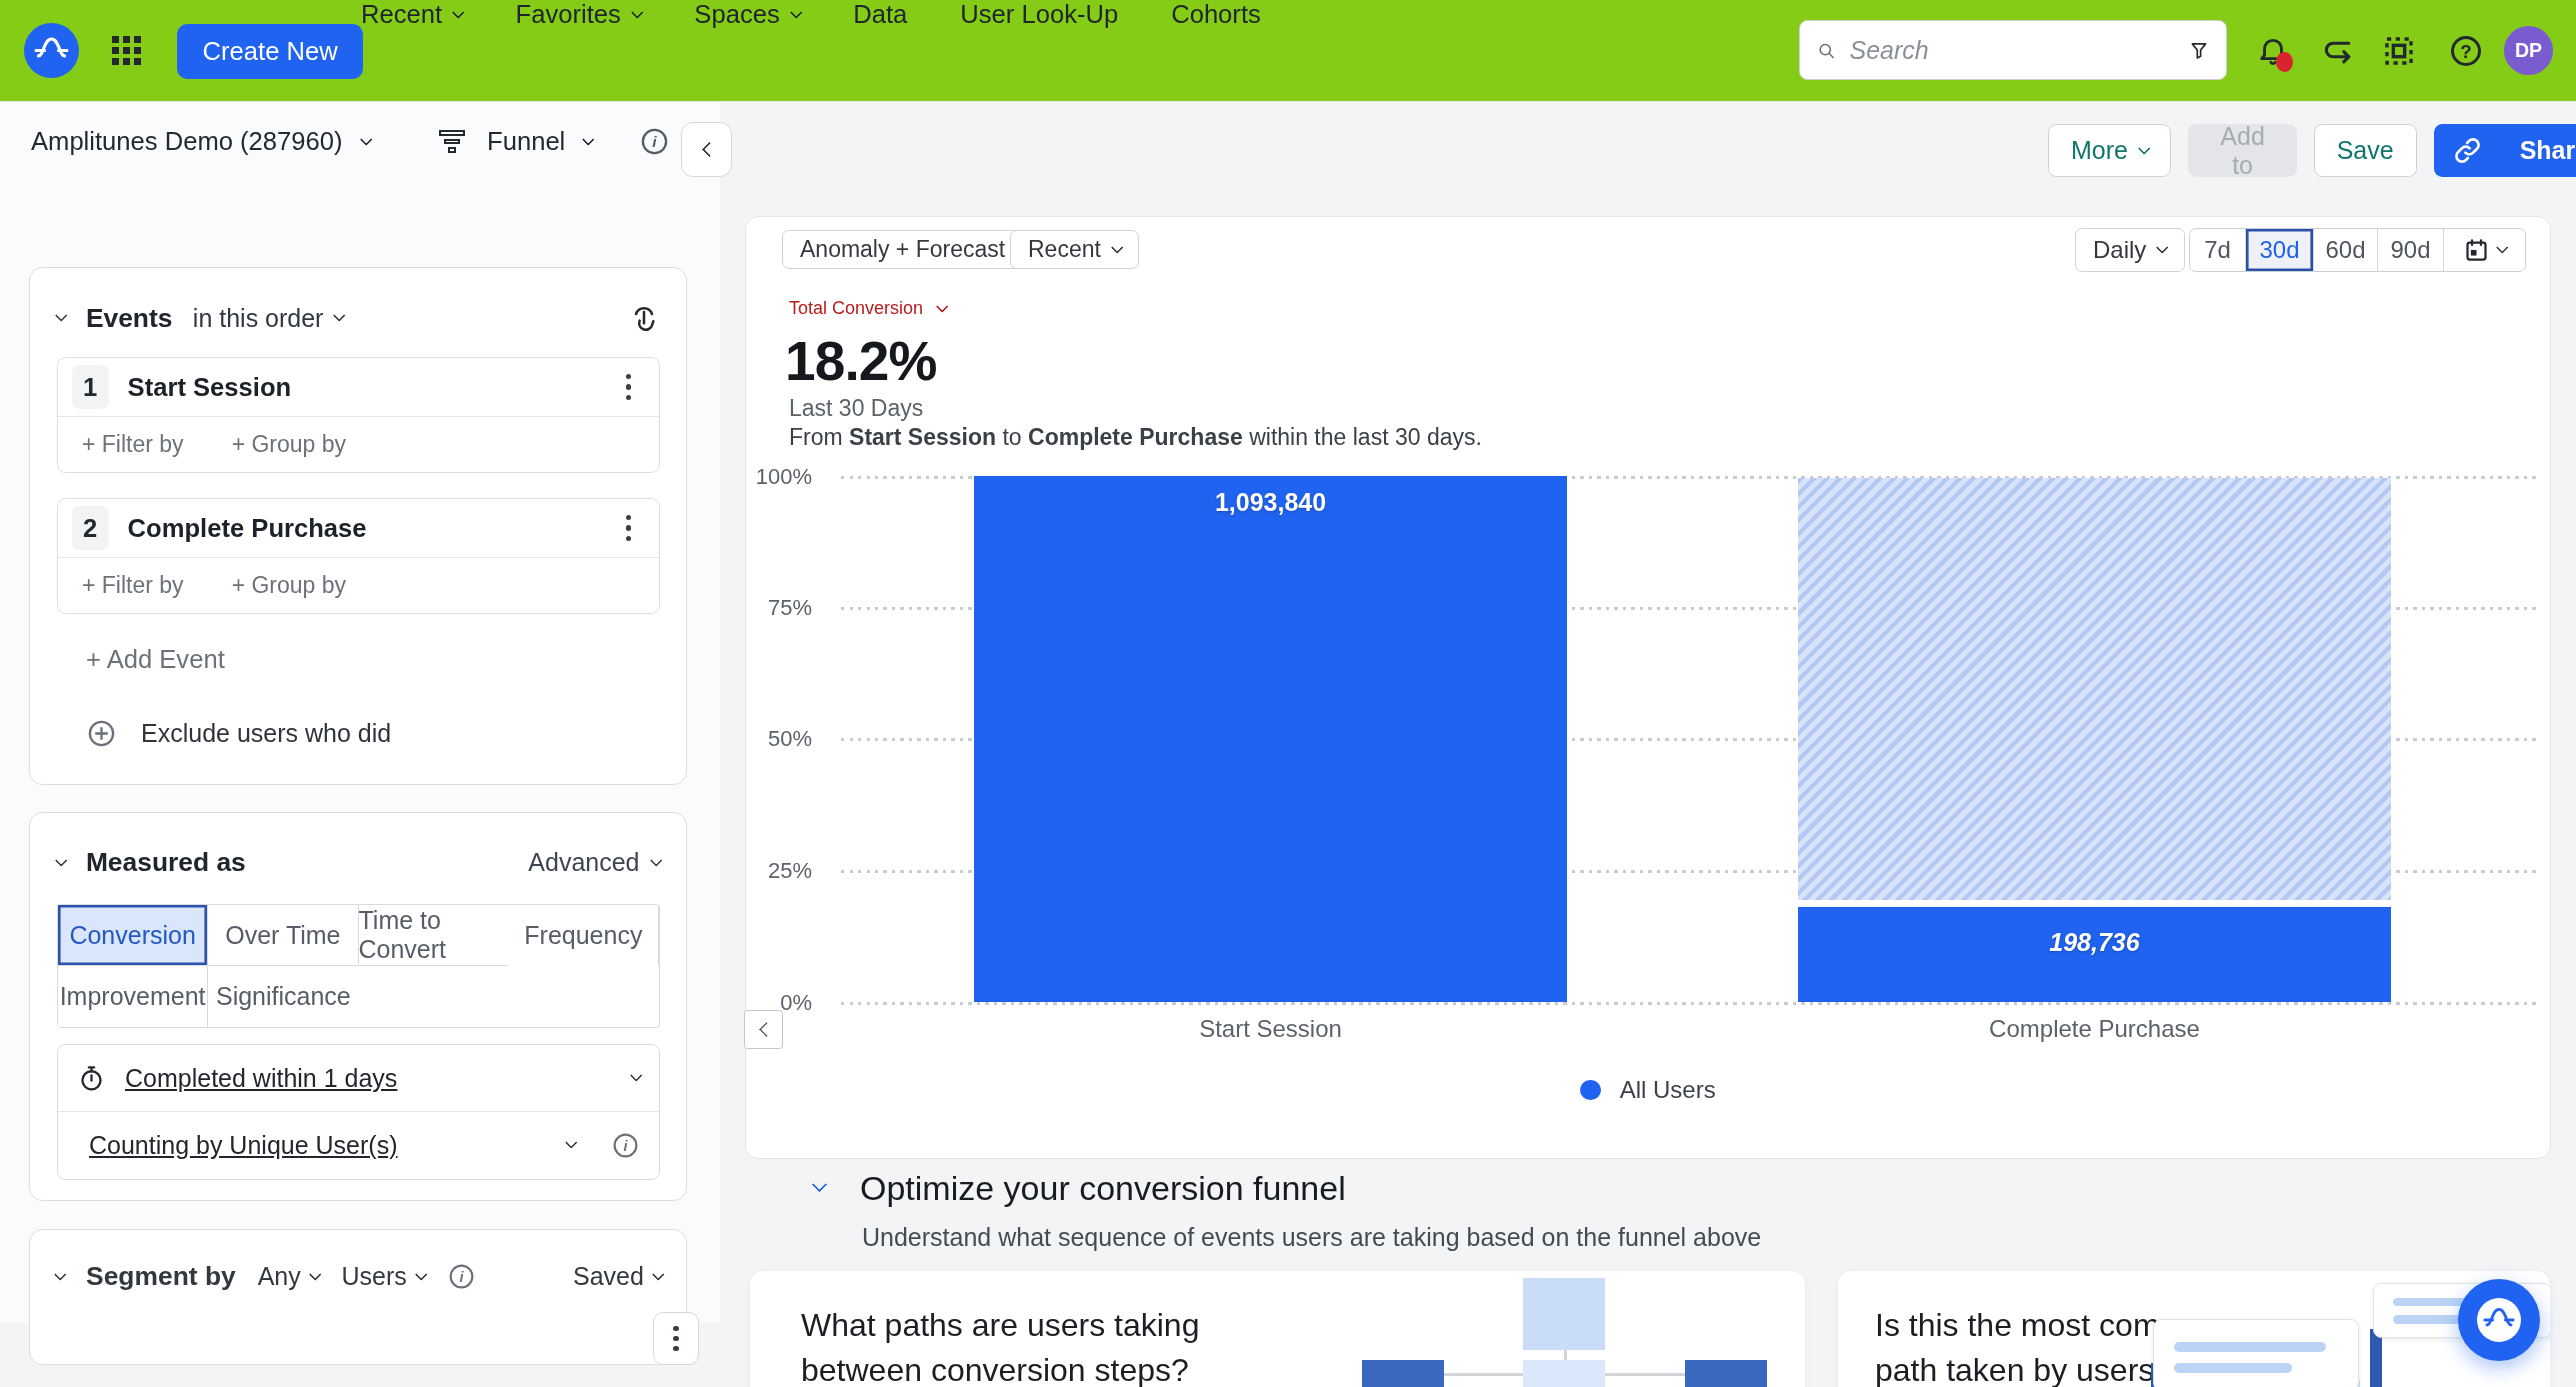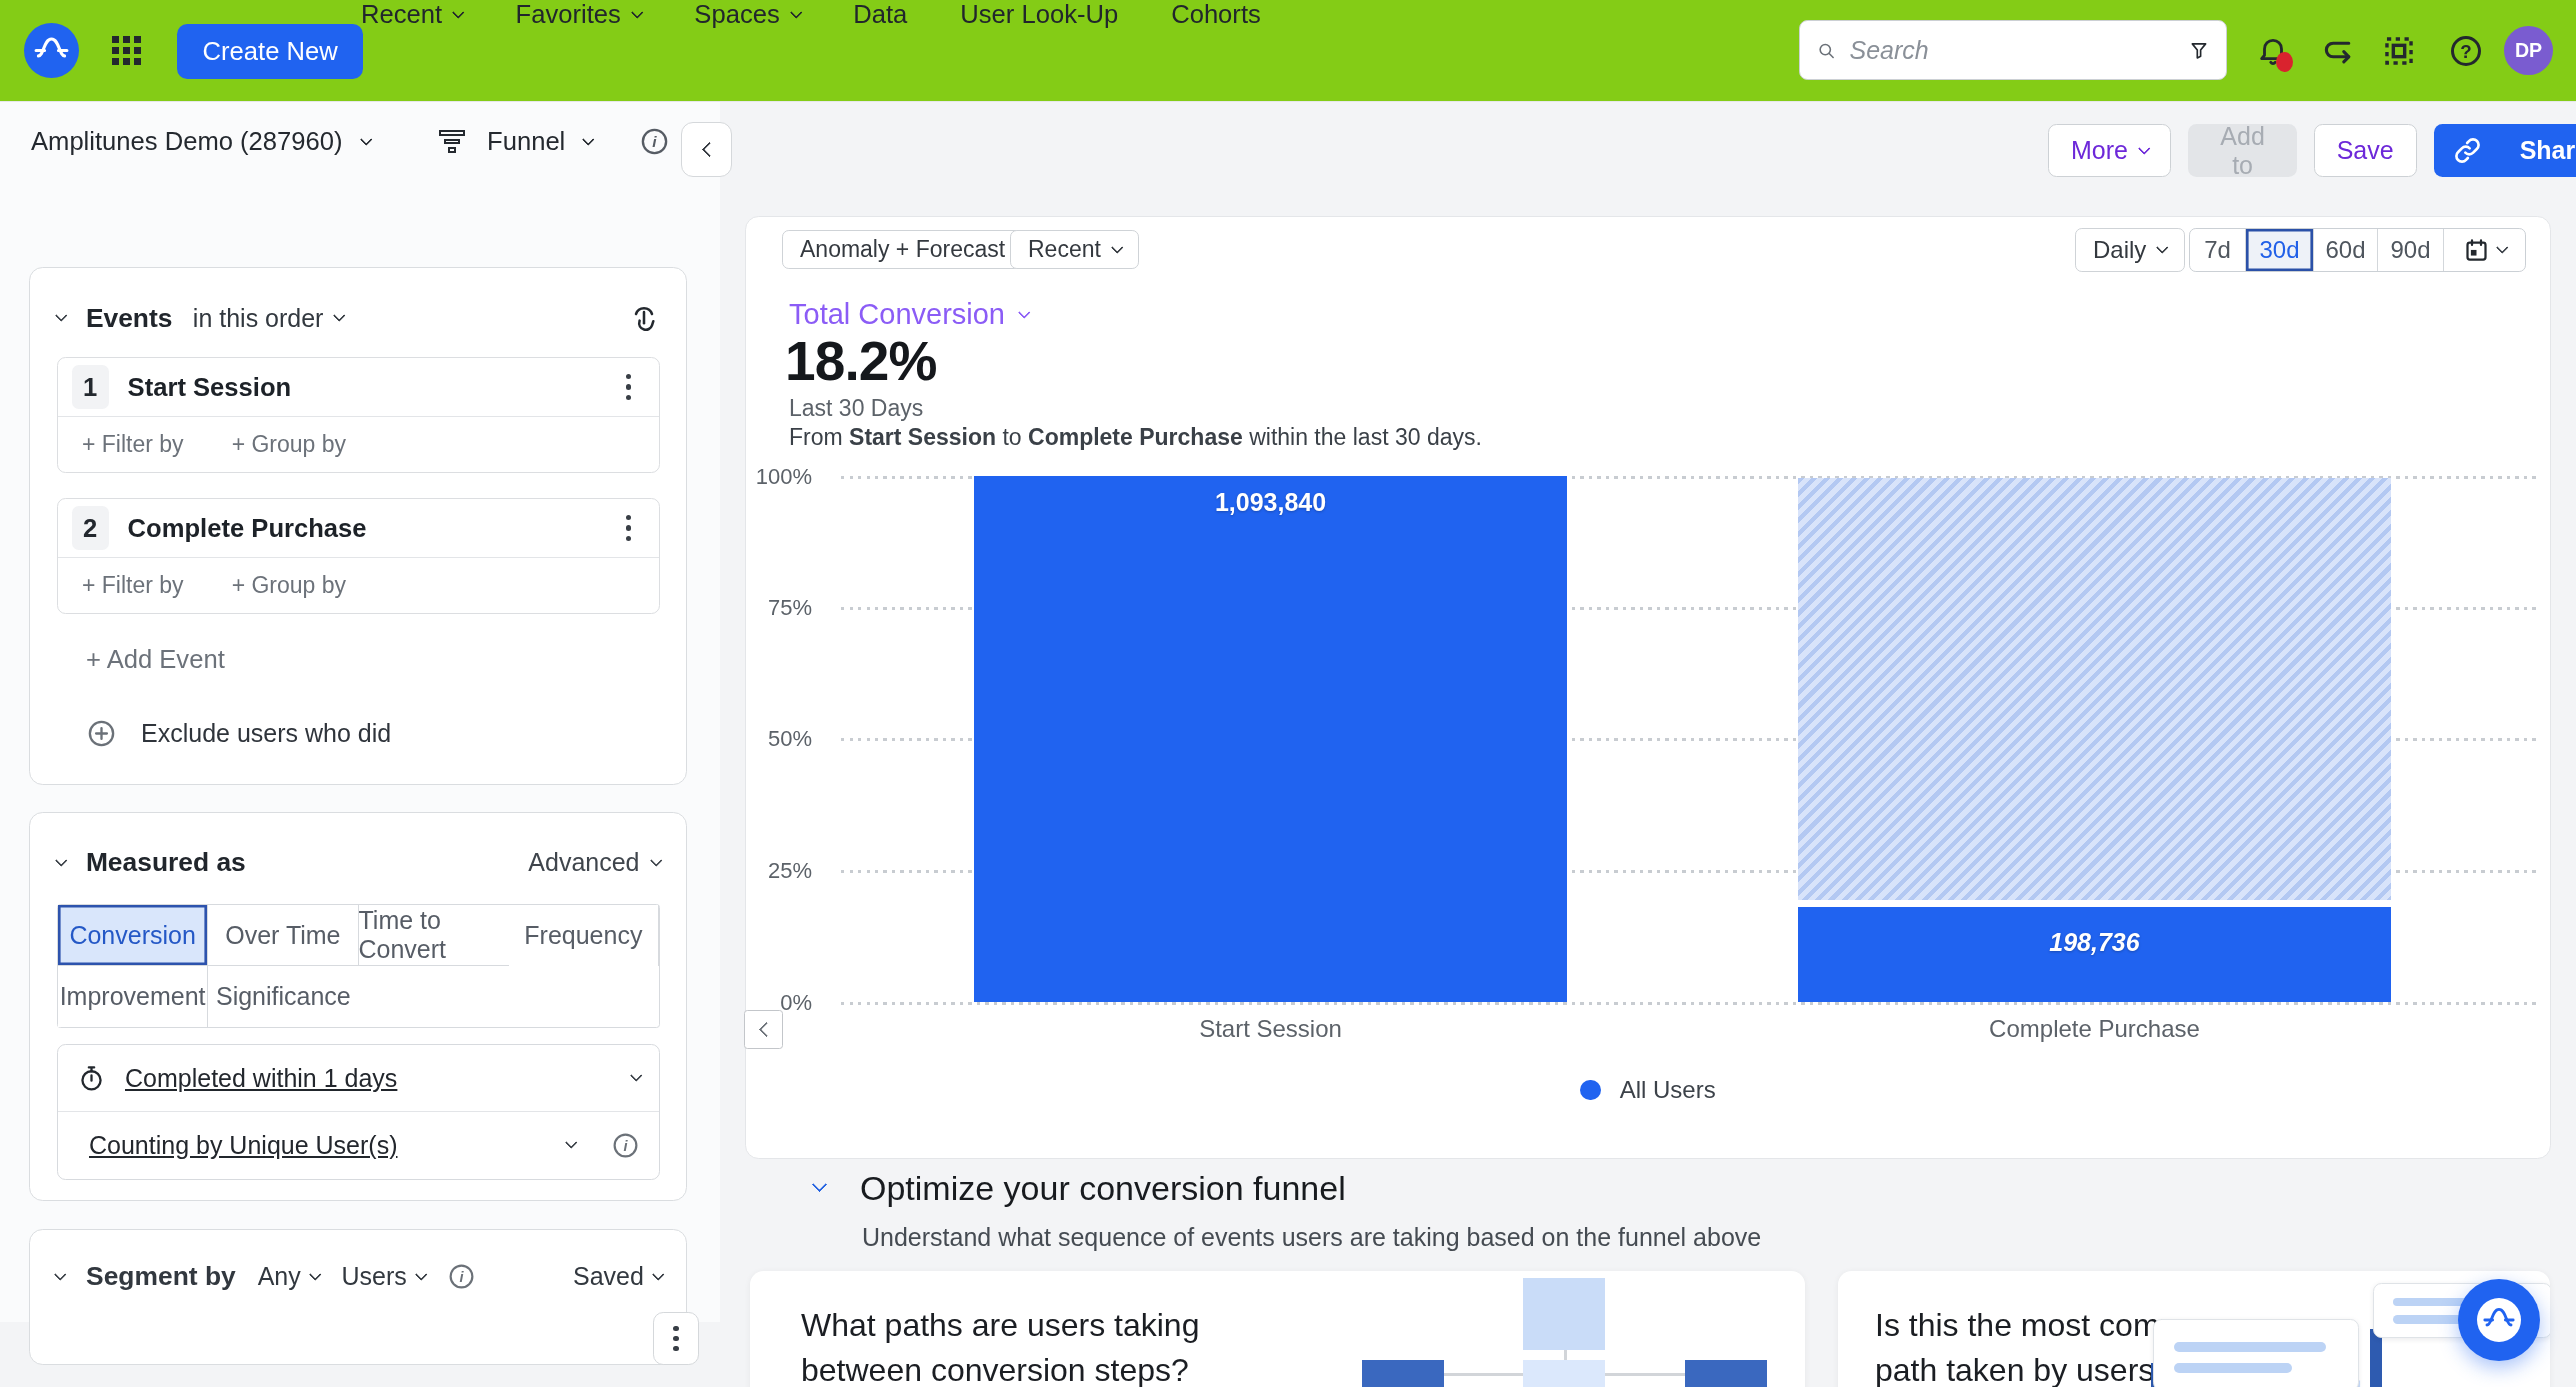--- a/index.html
+++ b/index.html
@@ -36,21 +36,21 @@
   #sidebar { position:absolute; left:0; top:102px; width:720px; height:1220px; background:#fafbfc; z-index:5; }
   .proj-row { position:absolute; left:31px; top:24px; display:flex; align-items:center; gap:19px; font-size:25.6px; color:#24292f; }
   .collapse-btn { position:absolute; left:681px; top:20.4px; width:51px; height:55px; background:#fff;
     border:1.7px solid #d5d8db; border-radius:12px; display:flex; align-items:center; justify-content:center; z-index:8; cursor:pointer; }
   .chev-left { transform:rotate(135deg); margin:0 0 0 5.1px; }
   .funnel-bars { display:inline-flex; flex-direction:column; align-items:center; gap:3.4px; margin-right:3.4px; }
   .funnel-bars i { display:block; height:5.1px; background:transparent; border:2.2px solid #24292f; }
 
   .actions { position:absolute; left:2048px; top:124px; display:flex; gap:17px; z-index:6; }
   .wbtn { height:53px; background:#fff; border:1.7px solid #cdd1d5; border-radius:8.5px; padding:0 22px;
-    font-size:25px; color:#6d28d9; display:flex; align-items:center; gap:12px; cursor:pointer; }
+    font-size:25px; color:#0f766e; display:flex; align-items:center; gap:12px; cursor:pointer; }
   .dbtn { height:53px; background:#e3e5e8; border:none; border-radius:8.5px; padding:0 22px;
     font-size:25px; color:#a7acb3; display:flex; align-items:center; }
   .split-btn { height:53px; background:#2063f0; border-radius:8.5px; display:flex; align-items:stretch; overflow:hidden; cursor:pointer; }
   .split-btn .seg { display:flex; align-items:center; padding:0 19px; }
   .split-btn .divider { width:1.7px; background:rgba(255,255,255,.4); }
   .split-btn .lbl { color:#fff; font-size:25px; font-weight:600; }
 
   
   .card { position:absolute; left:29px; width:658px; background:#fff; border:1.7px solid #dadde0; border-radius:13.6px; }
   .card-head { display:flex; align-items:center; font-size:26.4px; }
@@ -90,21 +90,21 @@
     border:1.7px solid #e4e6e9; border-radius:13.6px; z-index:4; }
   .pill { position:absolute; height:39px; background:#fff; border:1.7px solid #cfd3d7; border-radius:6.8px;
     display:flex; align-items:center; padding:0 17px; gap:12px; font-size:23px; color:#34393f; cursor:pointer; }
   .rangebar { position:absolute; left:1443px; top:11px; height:44px; display:flex; border:1.7px solid #cbd0d5;
     border-radius:6.8px; overflow:hidden; background:#fff; }
   .rangecell { display:flex; align-items:center; justify-content:center; font-size:24px; color:#4f565e;
     border-left:1.7px solid #d3d7db; cursor:pointer; padding:0 3.4px; }
   .rangecell:first-child { border-left:none; }
   .rangecell.sel { box-shadow:inset 0 0 0 2.6px #2b51a8; background:#eef2f8; color:#2160e8; font-weight:500; }
   .metric-row { position:absolute; left:43px; top:81px; display:flex; align-items:center; gap:15.3px;
-    font-size:29px; color:#8b5cf6; cursor:pointer; }
+    font-size:18px; color:#b91c1c; cursor:pointer; }
   .big-val { position:absolute; left:39px; top:112px; font-size:55px; font-weight:bold; color:#15181c; letter-spacing:-0.9px; }
   .period { position:absolute; left:43px; top:178px; font-size:23px; color:#5c6269; }
   .fromline { position:absolute; left:43px; top:207px; font-size:23px; color:#3a4047; }
   .plot { position:absolute; left:95px; top:259px; width:1695px; height:526px; }
   .gridline { position:absolute; left:0; width:100%; height:2.6px;
     background:repeating-linear-gradient(90deg,#c8ccd1 0 3.4px, transparent 3.4px 8.5px); }
   .ylab { position:absolute; right:1724px; width:102px; text-align:right; font-size:22px; color:#5c6269; }
   .bar { position:absolute; width:593px; }
   .bar-label { position:absolute; width:100%; text-align:center; color:#fff; font-size:25px; font-weight:bold;
     text-shadow:0 0.9px 2.6px rgba(0,0,0,.25); }

